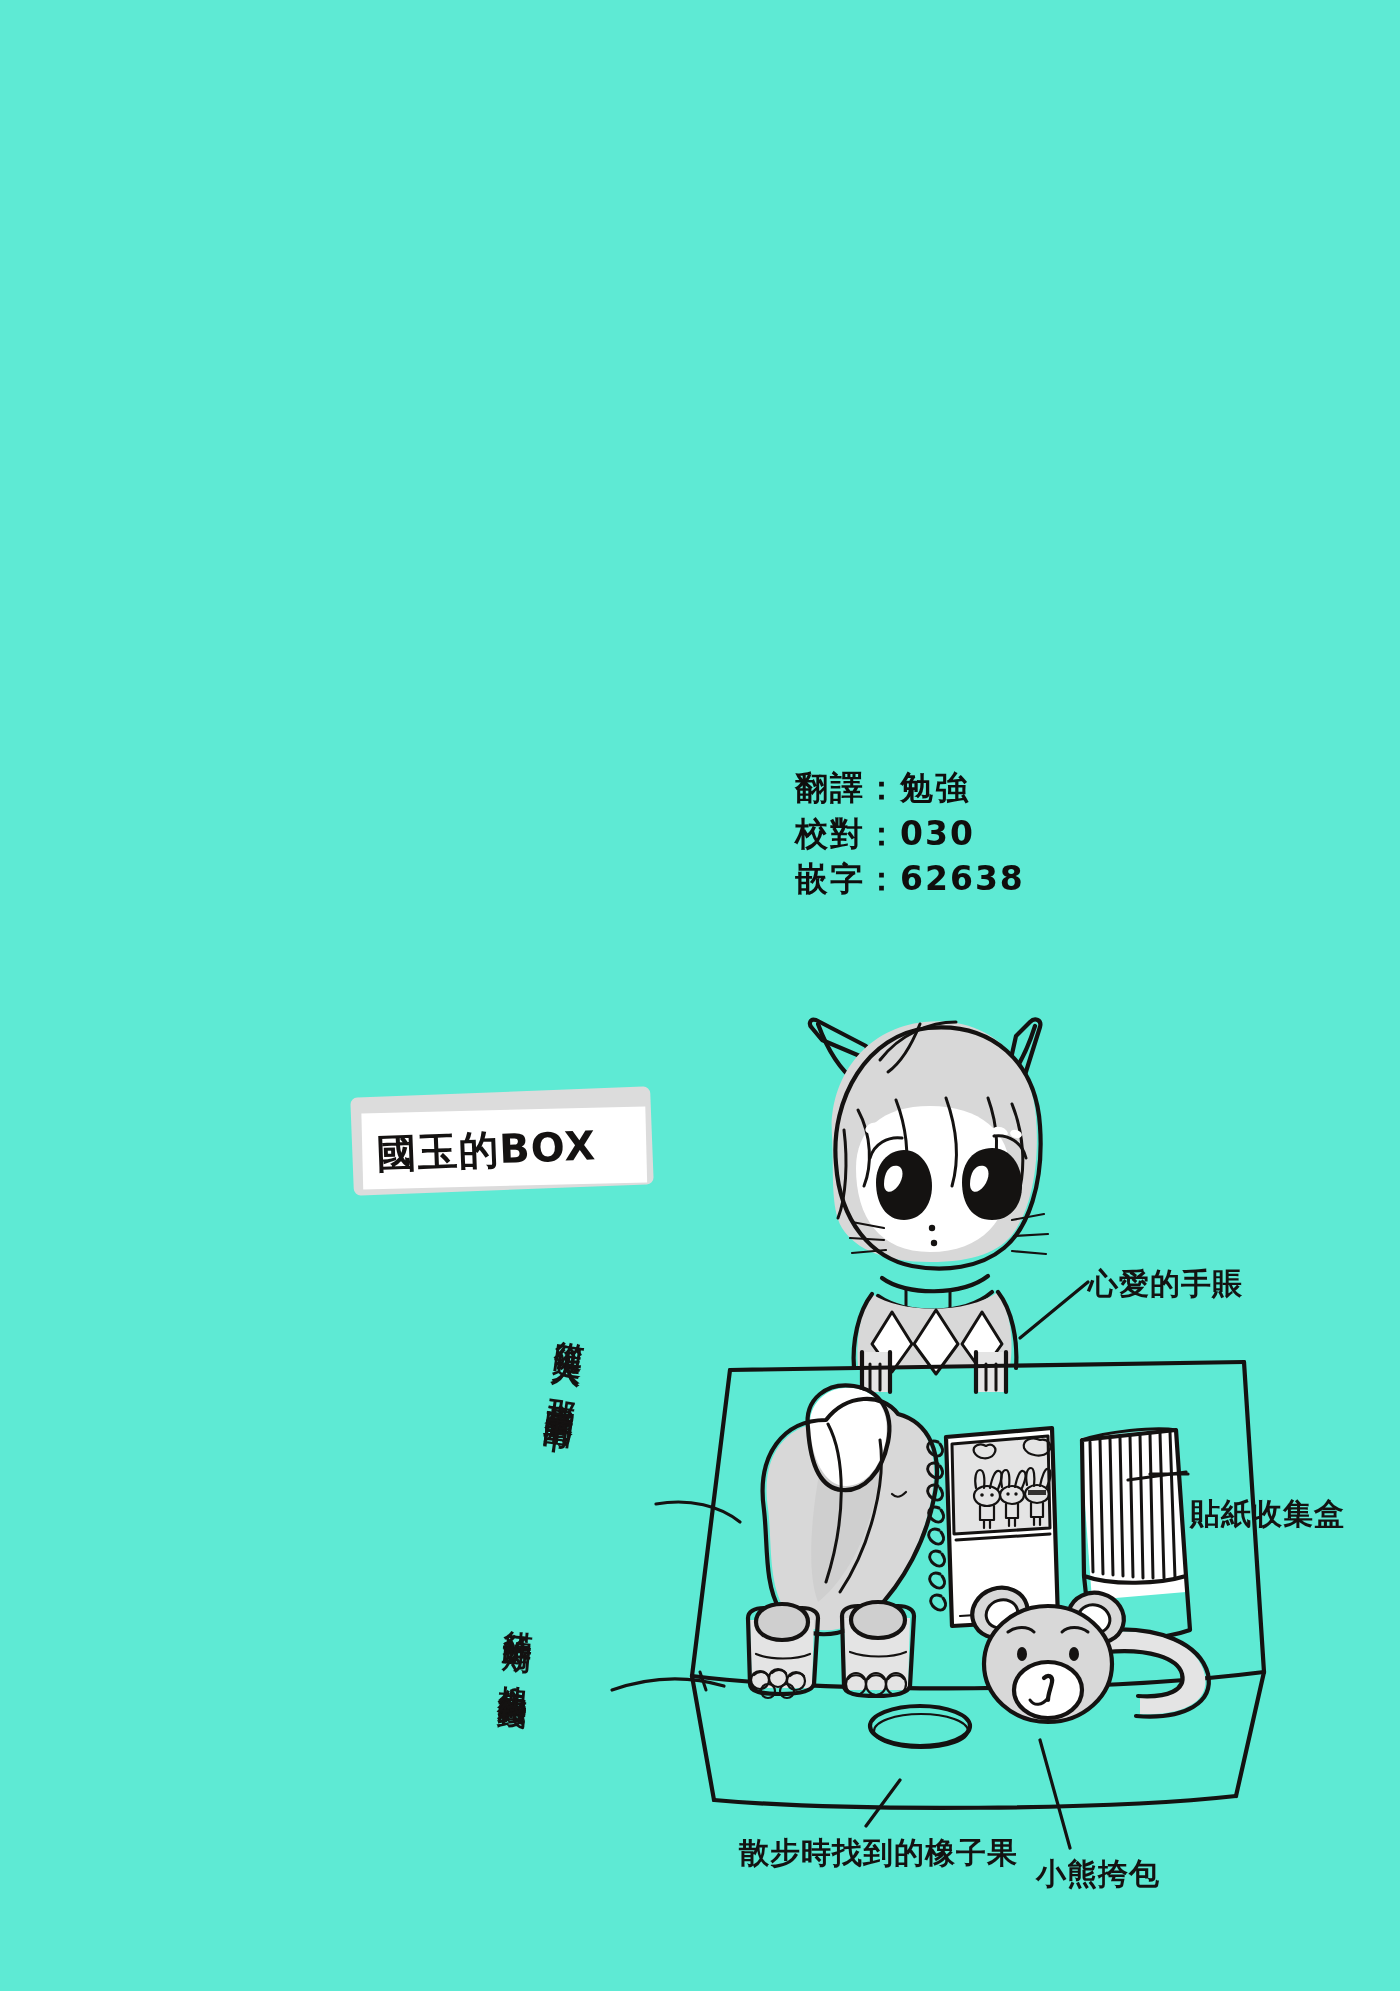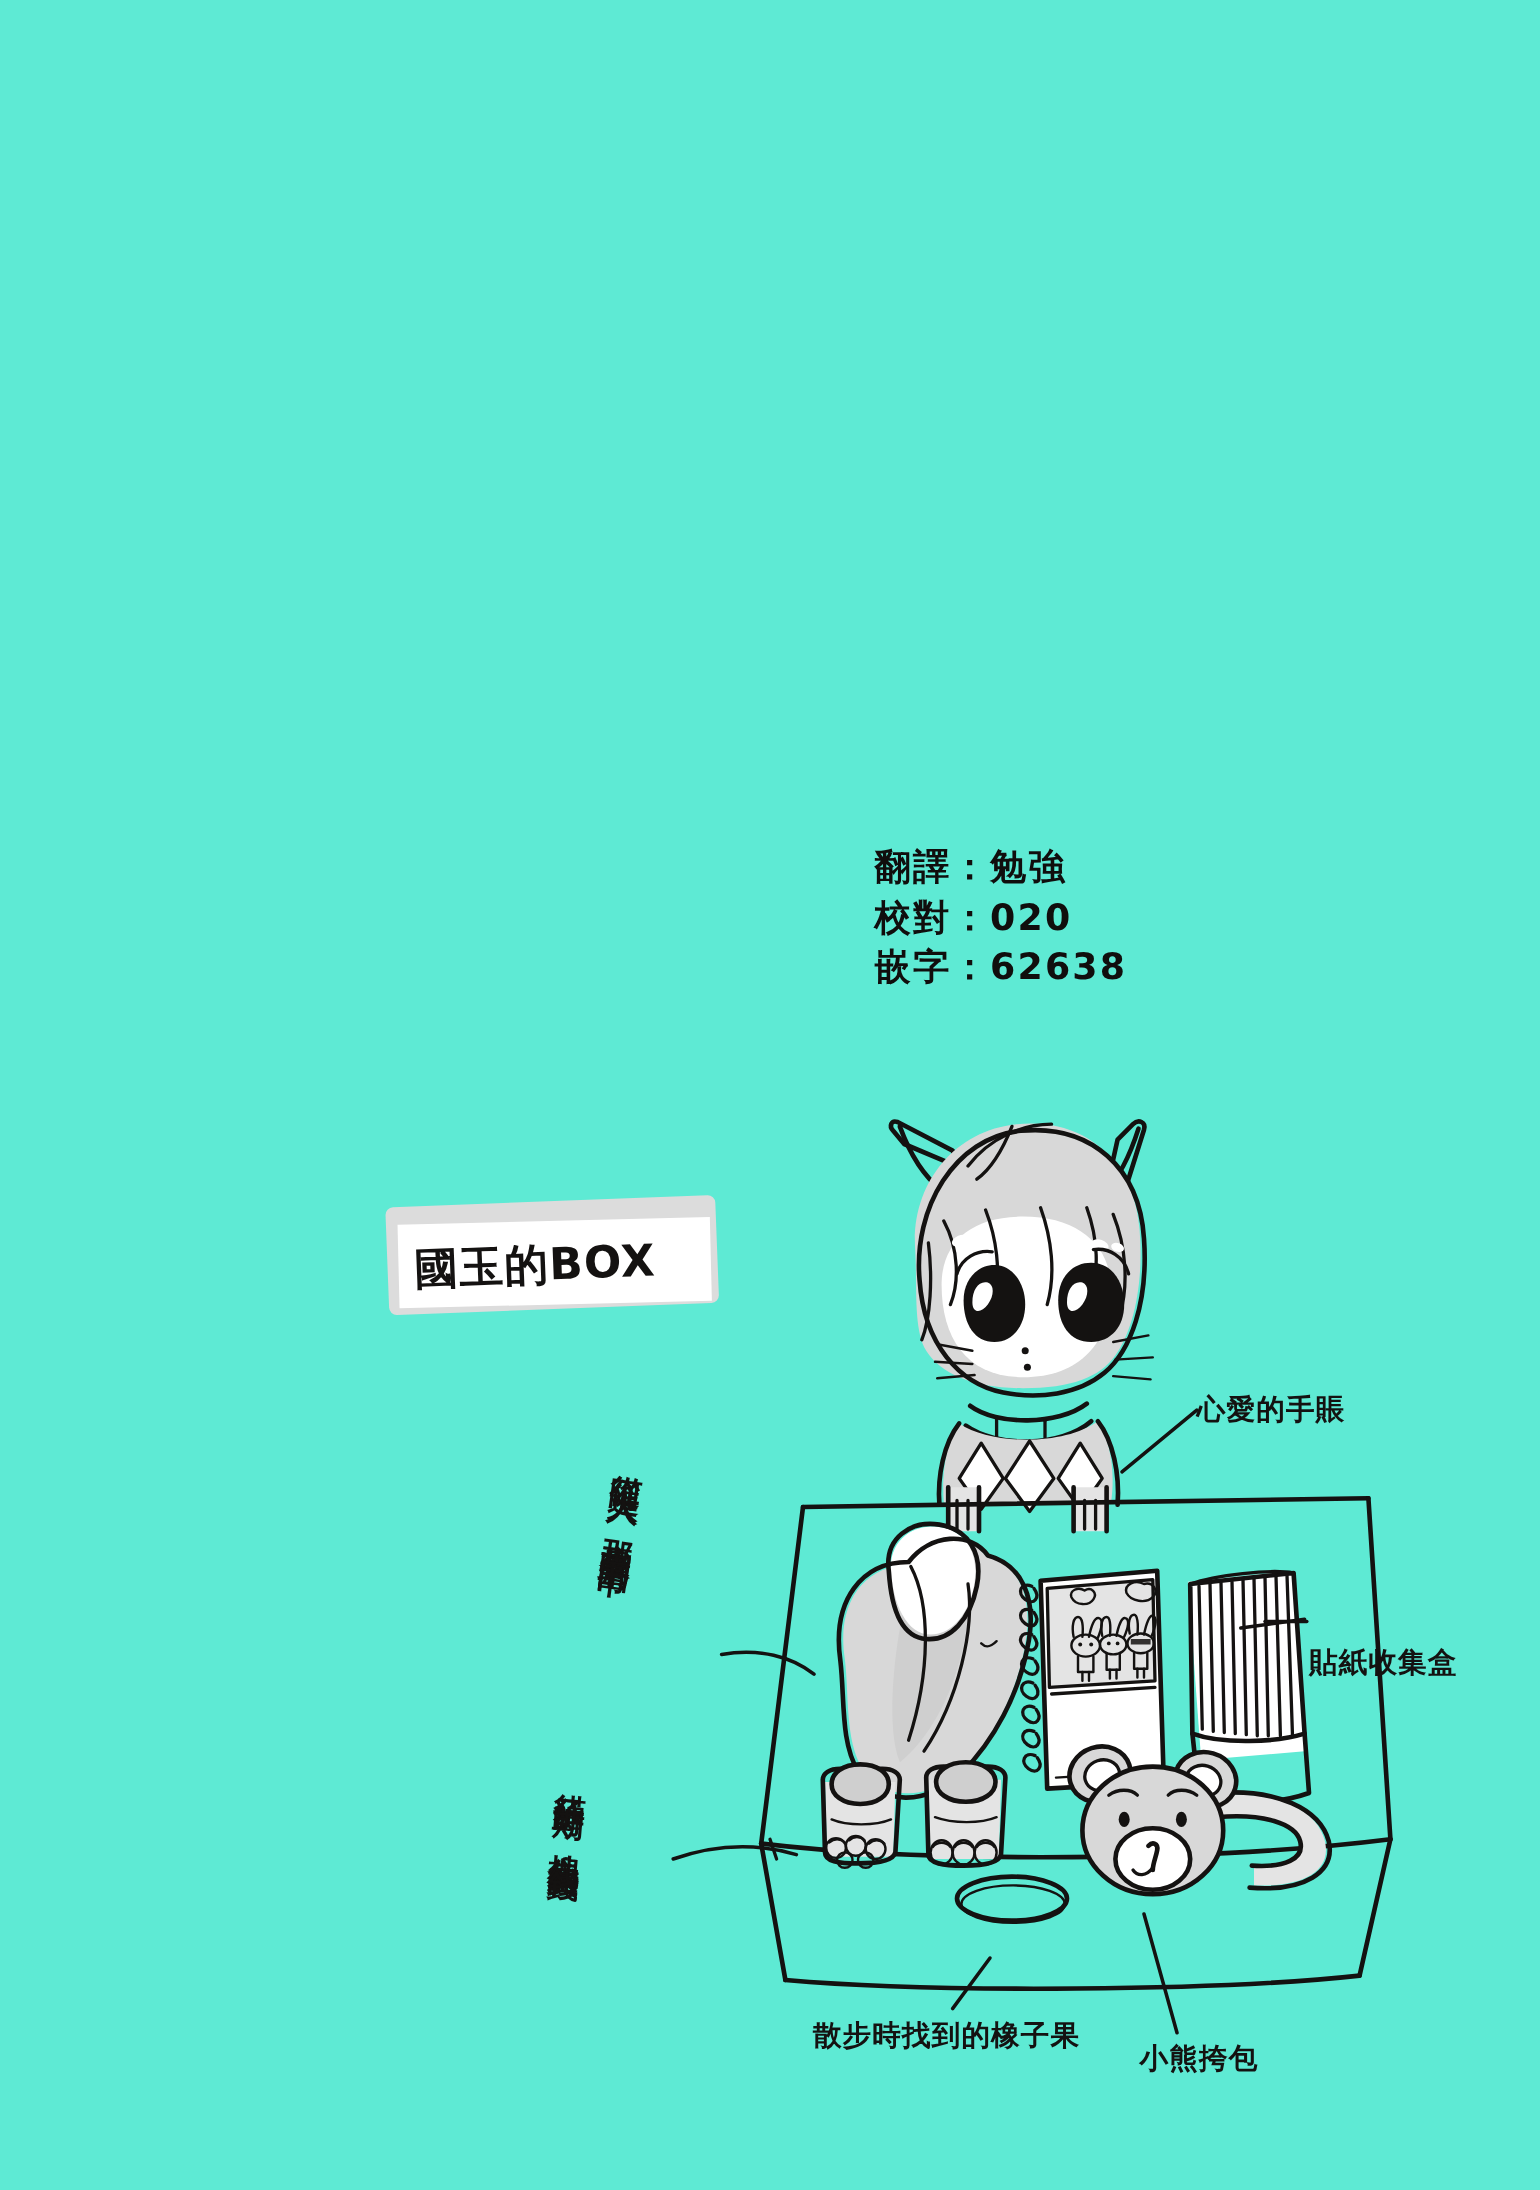--- a/index.html
+++ b/index.html
@@ -65,21 +65,21 @@
     font-size: 40px;
     font-weight: 700;
     color: #141211;
     letter-spacing: 1px;
     white-space: nowrap;
   }
 
   
   .callout {
     position: absolute;
-    font-size: 26px;
+    font-size: 30px;
     font-weight: 700;
     color: #141211;
     white-space: nowrap;
     letter-spacing: 1px;
   }
   #label-notebook { left: 1088px; top: 1264px; }
   #label-stickerbox { left: 1190px; top: 1458px; margin-top: 36px; }
   #label-acorn { left: 739px; top: 1833px; }
   #label-bearbag { left: 1036px; top: 1854px; }
 
@@ -472,21 +472,21 @@
       <path class="lead" d="M866,1826 L900,1780"></path>
       <path class="lead" d="M1070,1848 L1040,1740"></path>
       <path class="lead" d="M656,1504 C690,1498 720,1506 740,1522"></path>
       <path class="lead" d="M612,1690 C652,1676 690,1676 724,1686"></path>
     </g>
 
   </svg>
 
   <div id="credits">
     <span class="credit-line">翻譯：勉強</span>
-    <span class="credit-line">校對：020</span>
+    <span class="credit-line">校對：030</span>
     <span class="credit-line">嵌字：62638</span>
   </div>
 
   <div id="title-plaque">
     <div class="plaque-bg"></div>
     <div class="plaque-inner"></div>
     <div class="plaque-text">國玉的BOX</div>
   </div>
 
   <div class="callout" id="label-notebook">心愛的手賬</div>

